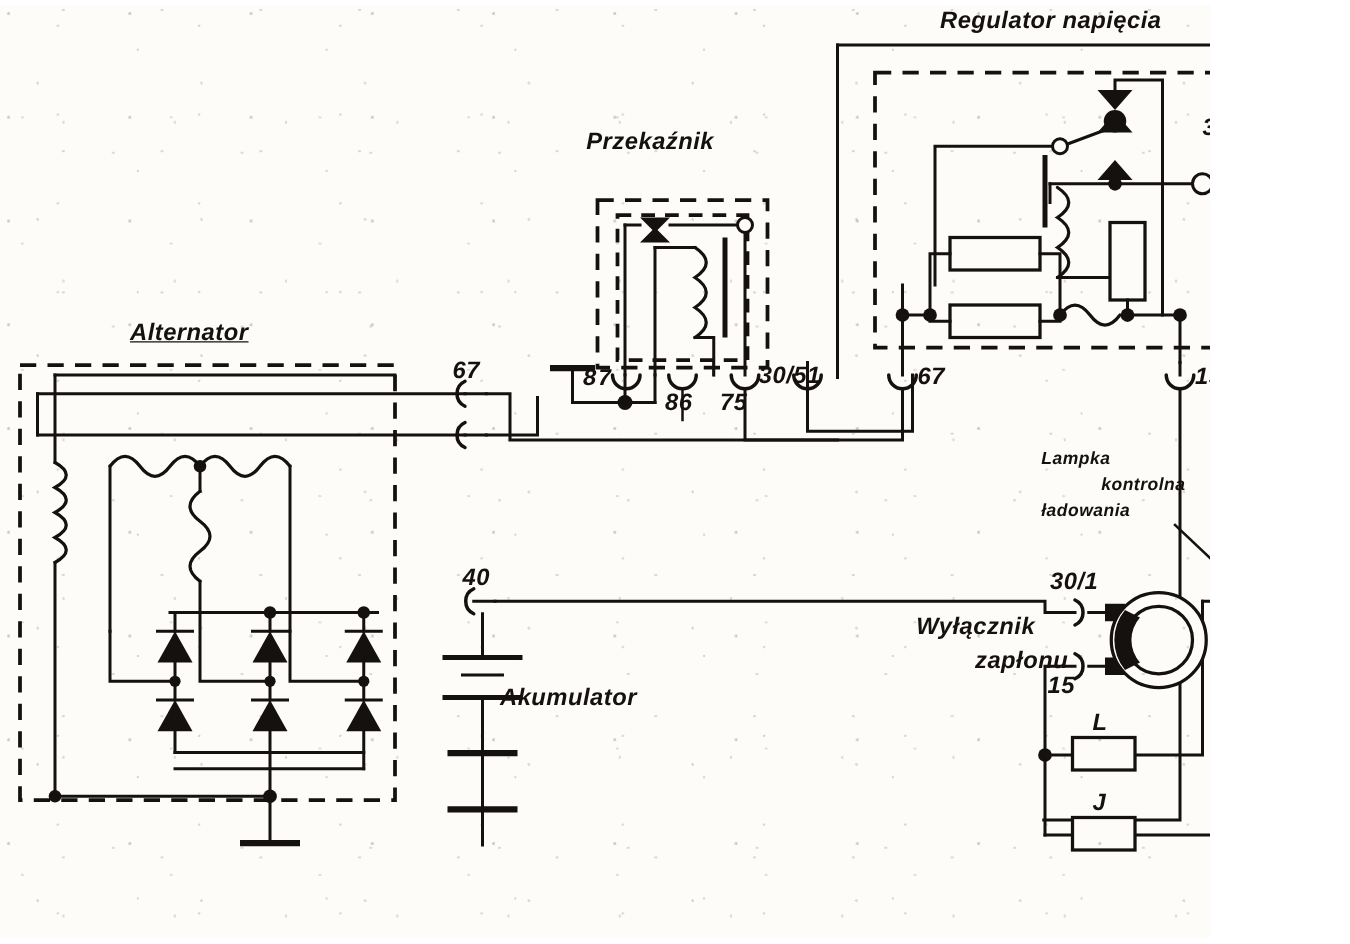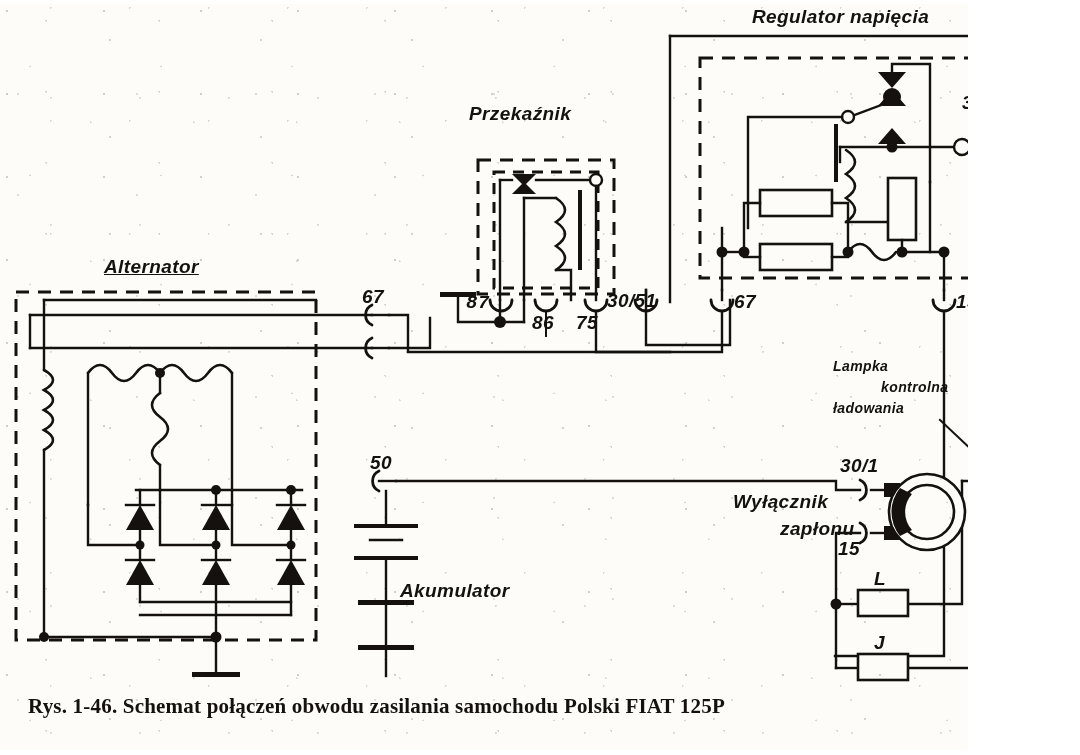--- a/index.html
+++ b/index.html
@@ -346,42 +346,41 @@
     </g>
 
   </svg>
 
   <div class="lbl lbl-title" style="left:752px; top:6px;">Regulator napięcia</div>
 
   <div class="lbl lbl-title" style="left:469px; top:103px;">Przekaźnik</div>
 
   <div class="lbl lbl-title" style="left:104px; top:256px;text-decoration:underline;">Alternator</div>
 
-  <div class="lbl lbl-title" style="left:400px; top:548px;margin-top:32px;">Akumulator</div>
+  <div class="lbl lbl-title" style="left:400px; top:548px;">Akumulator</div>
 
   <div class="lbl lbl-title" style="left:733px; top:491px;">Wyłącznik</div>
   <div class="lbl lbl-title" style="left:733px; top:518px;margin-left:47px;">zapłonu</div>
 
   <div class="lbl lbl-small" style="left:833px; top:356px;">Lampka</div>
   <div class="lbl lbl-small" style="left:833px; top:377px;margin-left:48px;">kontrolna</div>
   <div class="lbl lbl-small" style="left:833px; top:398px;">ładowania</div>
 
   <div class="lbl lbl-term" style="left:362px; top:286px;">67</div>
-  <div class="lbl lbl-term" style="left:370px; top:452px;">50</div>
+  <div class="lbl lbl-term" style="left:370px; top:452px;">40</div>
 
   <div class="lbl lbl-term" style="left:466px; top:292px;font-family:Liberation Mono, monospace;">87</div>
   <div class="lbl lbl-term" style="left:532px; top:312px;">86</div>
   <div class="lbl lbl-term" style="left:576px; top:312px;">75</div>
   <div class="lbl lbl-term" style="left:607px; top:290px;text-align:right;">30/51</div>
 
   <div class="lbl lbl-term" style="left:734px; top:291px;">67</div>
   <div class="lbl lbl-term" style="left:956px; top:291px;">15</div>
   <div class="lbl lbl-term" style="left:962px; top:92px;">31</div>
 
   <div class="lbl lbl-term" style="left:840px; top:455px;">30/1</div>
   <div class="lbl lbl-term" style="left:838px; top:538px;">15</div>
 
   <div class="lbl lbl-term" style="left:874px; top:568px;">L</div>
   <div class="lbl lbl-term" style="left:874px; top:632px;">J</div>
 
-  <div class="caption">Rys. 1-46. Schemat połączeń obwodu zasilania samochodu Polski FIAT 125P</div>
 
 </div>
 
 </body></html>

